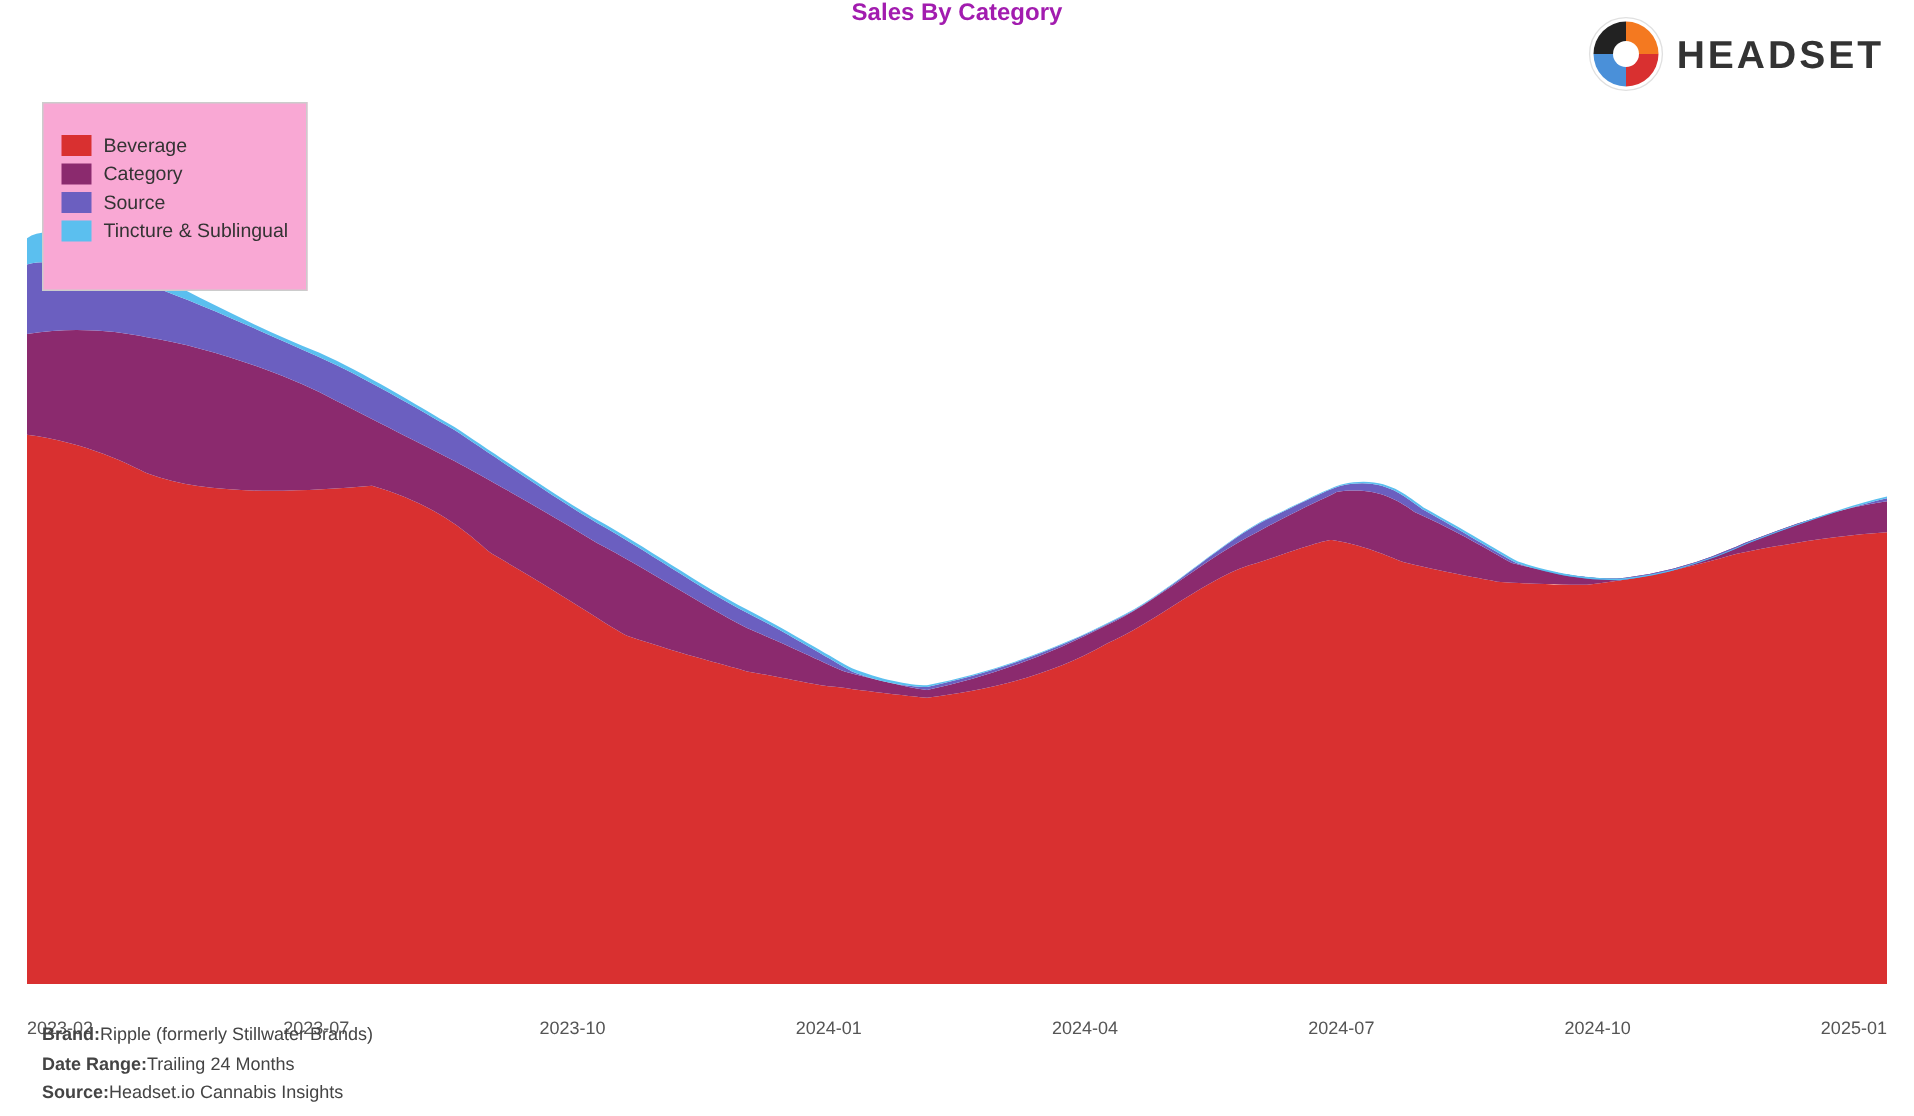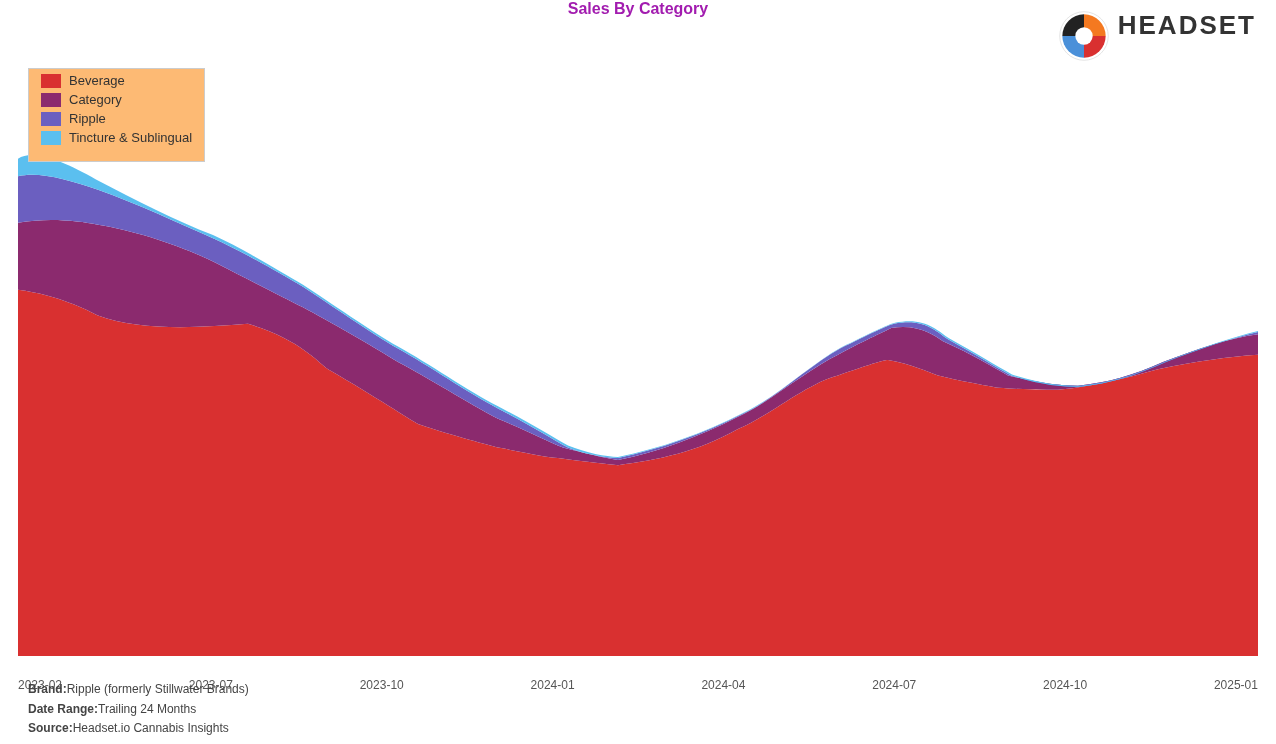--- a/index.html
+++ b/index.html
@@ -21,40 +21,40 @@
       font-size: 16px;
       font-weight: bold;
       padding-bottom: 8px;
       color: #a21caf;
     }
     .logo-area {
       position: absolute;
       top: 10px;
       right: 20px;
       display: flex;
-      align-items: flex-start;
+      align-items: center;
       gap: 8px;
     }
     .logo-icon {
       width: 52px;
       height: 52px;
     }
     .logo-text {
       font-size: 26px;
       font-weight: 900;
       letter-spacing: 2px;
       color: #333;
     }
     .legend {
       position: absolute;
       top: 68px;
       left: 28px;
-      background: #fdba74;
+      background: #f9a8d4;
       border: 1px solid #ccc;
-      padding: 4px 12px;
+      padding: 20px 12px;
       z-index: 10;
     }
     .legend-item {
       display: flex;
       align-items: center;
       gap: 8px;
       margin-bottom: 4px;
       font-size: 13px;
       color: #333;
     }
@@ -126,21 +126,21 @@
     <div class="legend-item">
       <span class="legend-swatch" style="background:#d93030;"></span>
       <span>Beverage</span>
     </div>
     <div class="legend-item">
       <span class="legend-swatch" style="background:#8b2a6e;"></span>
       <span>Category</span>
     </div>
     <div class="legend-item">
       <span class="legend-swatch" style="background:#6b5fc0;"></span>
-      <span>Ripple</span>
+      <span>Source</span>
     </div>
     <div class="legend-item">
       <span class="legend-swatch" style="background:#5bbfef;"></span>
       <span>Tincture &amp; Sublingual</span>
     </div>
   </div>
 
   <div class="chart-area">
     <svg class="chart-svg" viewBox="0 0 1240 570" preserveAspectRatio="none" xmlns="http://www.w3.org/2000/svg">
 

